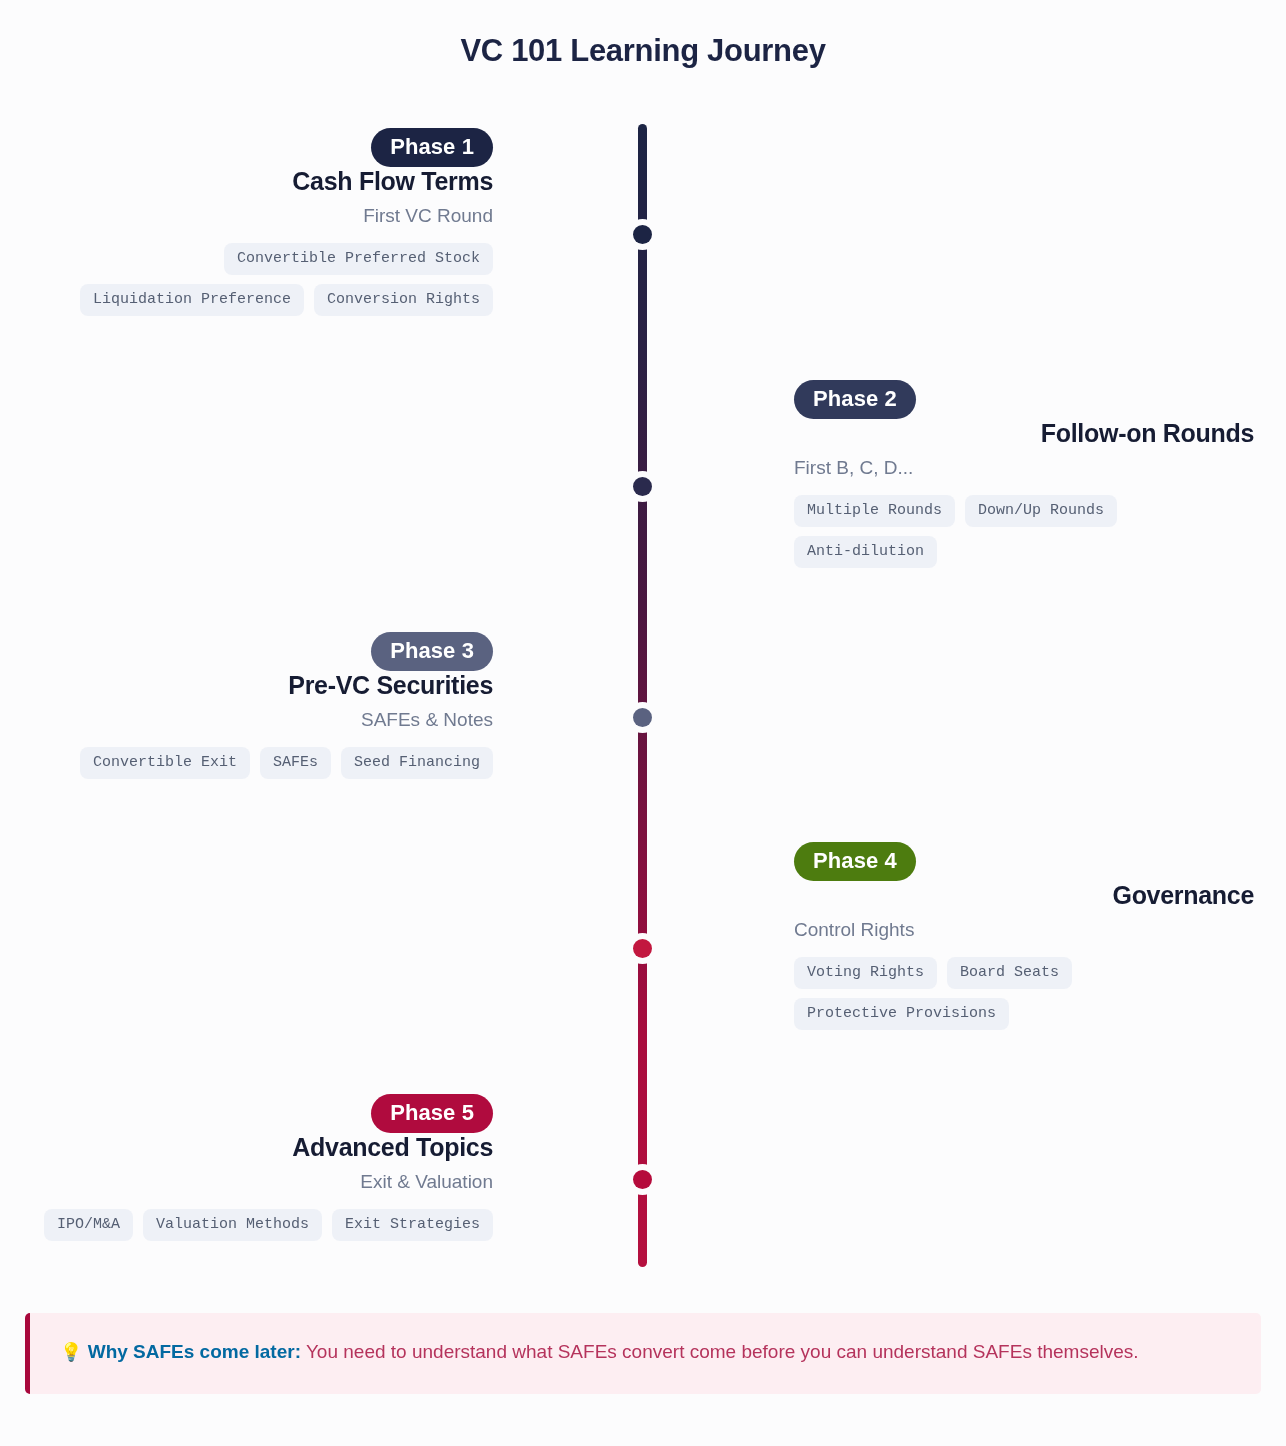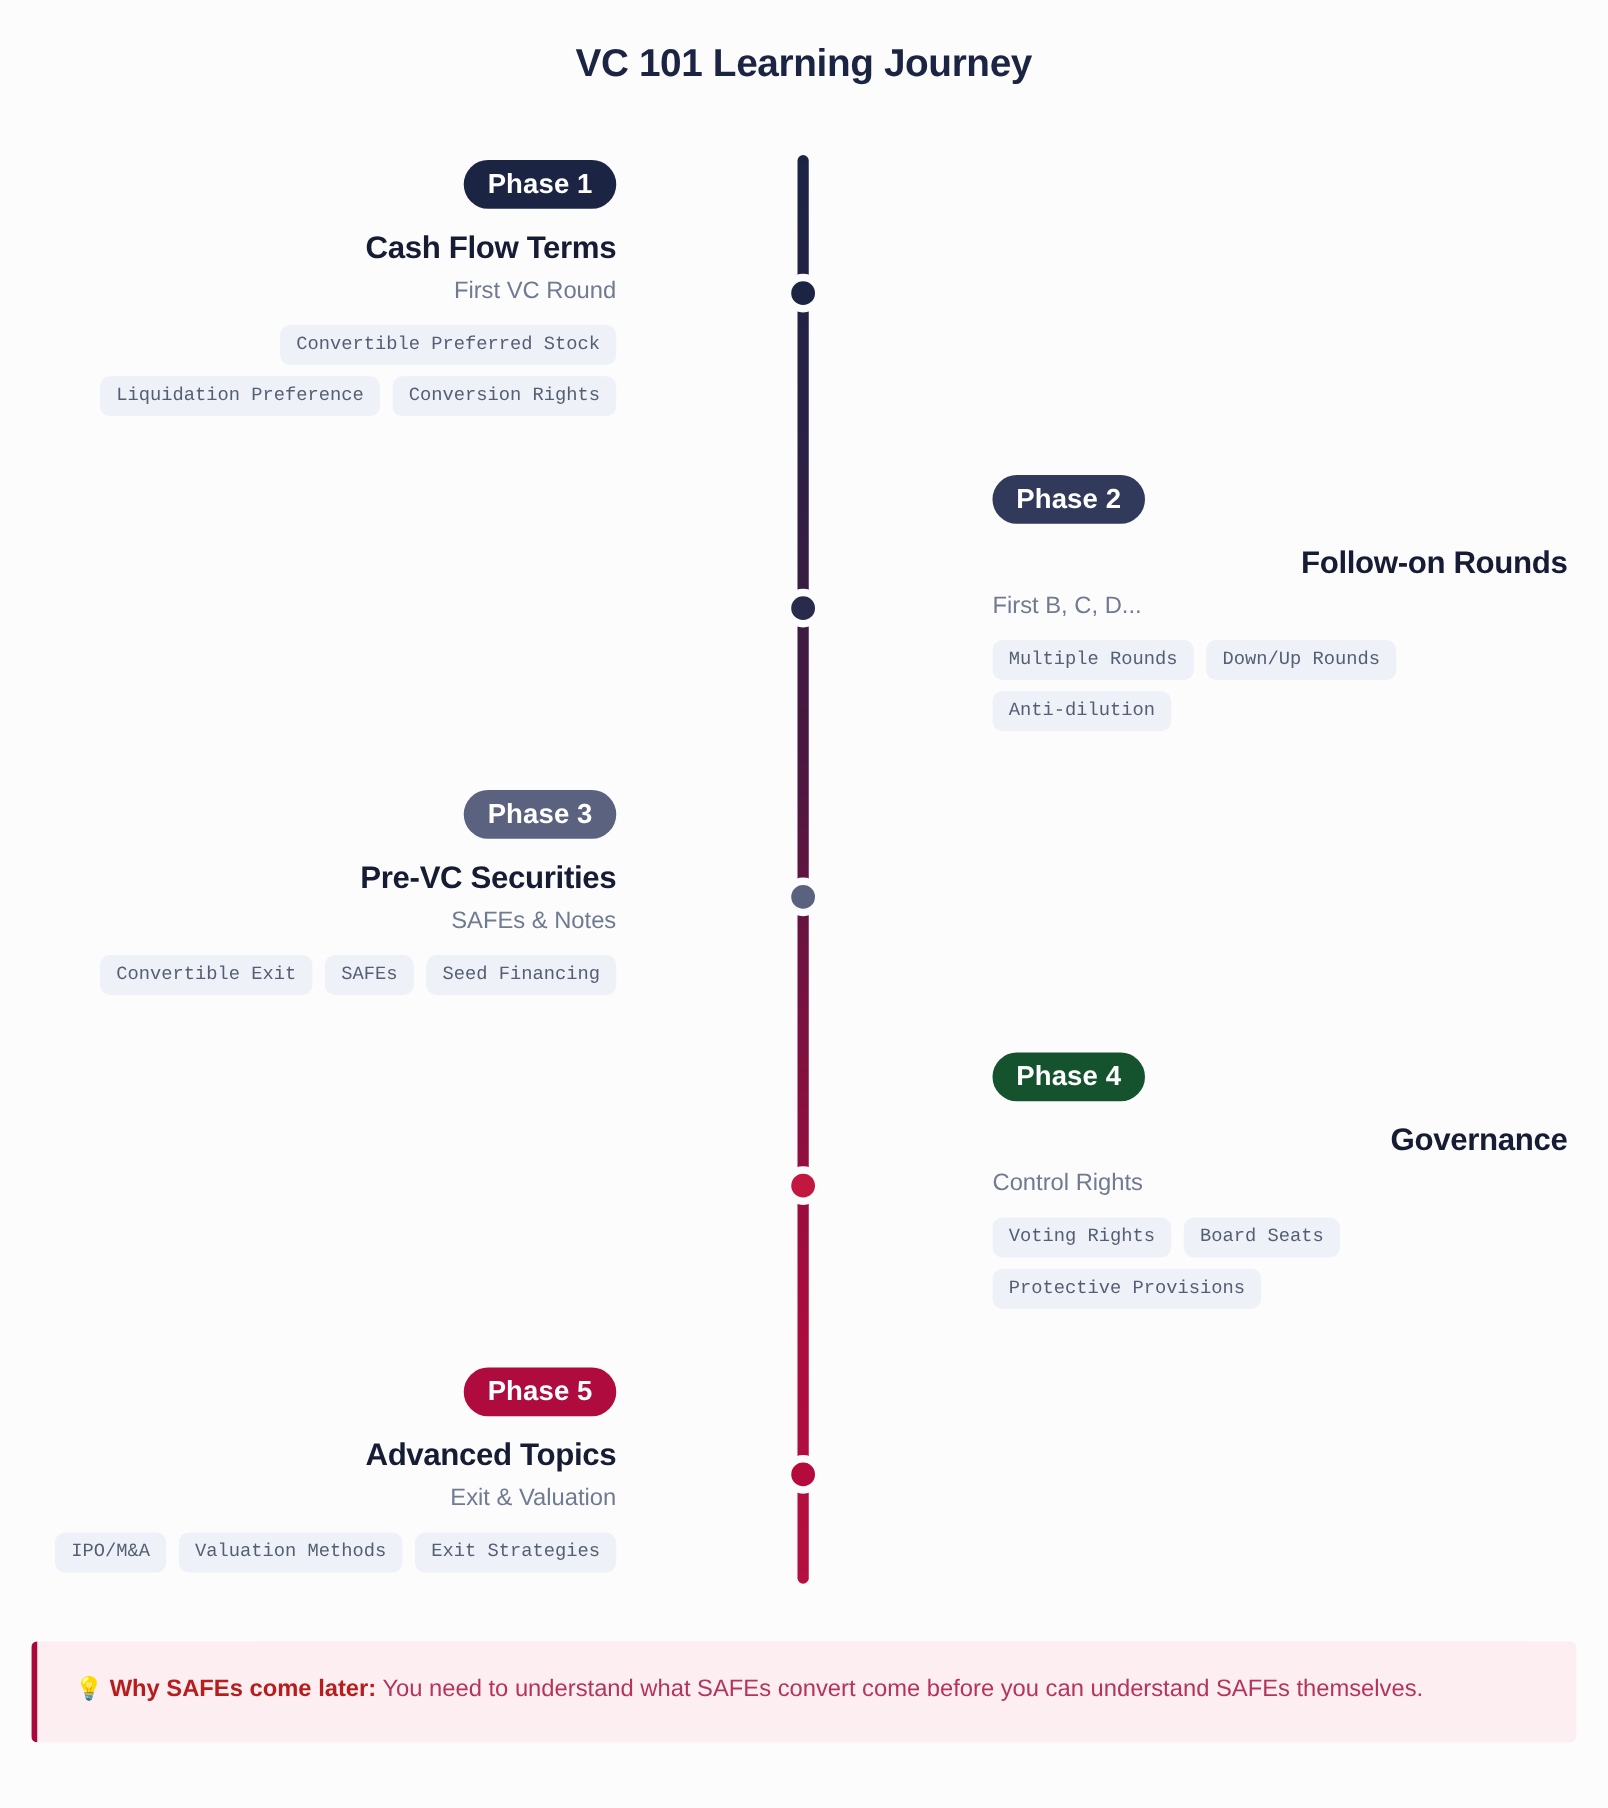--- a/index.html
+++ b/index.html
@@ -76,25 +76,24 @@
     border-radius: 999px;
     font-size: 22px;
     font-weight: bold;
     color: #ffffff;
     line-height: 1;
     letter-spacing: 0.1px;
   }
   .badge.p1 { background: #1c2444; }
   .badge.p2 { background: #313a5b; }
   .badge.p3 { background: #5a6280; }
-  .badge.p4 { background: #14532d; }
+  .badge.p4 { background: #4d7c0f; }
   .badge.p5 { background: #b00b3e; }
 
   .phase-title {
-    margin-top: 17px;
     font-size: 25px;
     font-weight: bold;
     color: #161c33;
     letter-spacing: -0.3px;
     line-height: 1.15;
     text-align: right;
   }
 
   .phase-sub {
     margin-top: 9px;
@@ -134,21 +133,21 @@
     background: #fdeef2;
     border-left: 5px solid #a8083c;
     border-radius: 5px;
     font-size: 19px;
     line-height: 1.62;
     color: #b0174a;
   }
   .callout .bulb { font-size: 18px; }
   .callout .lead {
     font-weight: bold;
-    color: #b91c1c;
+    color: #0369a1;
   }
   .callout .body { color: #b5335c; }
 </style>
 </head>
 <body>
 
 <div class="page">
 
   <div class="title">VC 101 Learning Journey</div>
 

